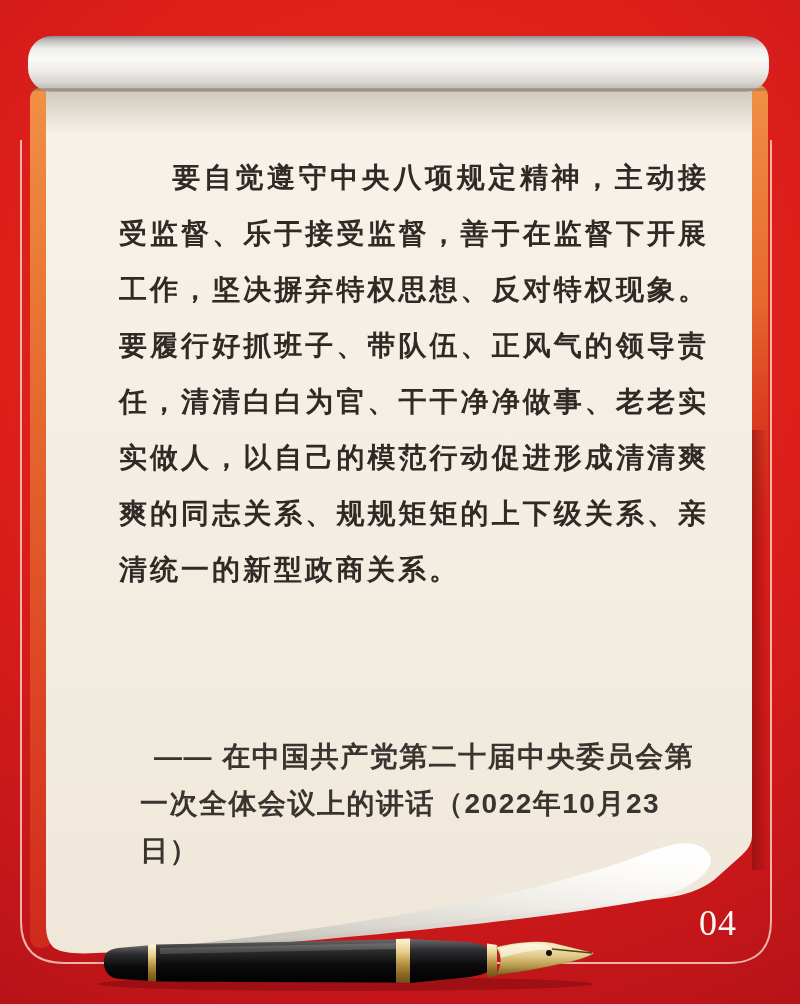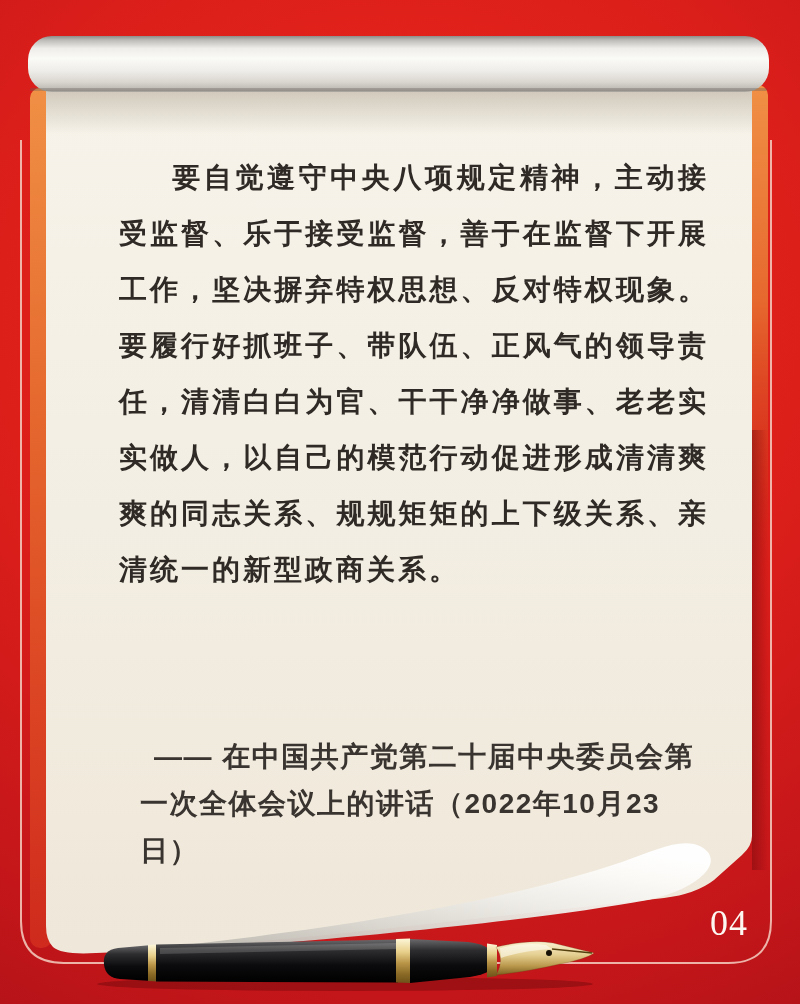--- a/index.html
+++ b/index.html
@@ -28,21 +28,21 @@
     font-weight:bold;color:var(--attribution-ink,#39342f);
     text-align:left;text-indent:0.5em;
     font-family:"Liberation Sans","DejaVu Sans",sans-serif;
     z-index:3;
   }
   .page-number{
     position:absolute;left:688px;top:903px;width:60px;
     font-size:36px;line-height:40px;letter-spacing:1px;
     color:var(--page-number-white,#fdf7f2);
     font-family:"Liberation Serif","DejaVu Serif",serif;
-    text-align:right;z-index:4;
+    text-align:center;z-index:4;
   }
 </style>
 </head>
 <body>
 
 <div class="scene">
 
   <svg class="scene-art" viewBox="0 0 800 1004" aria-hidden="true">
     <defs>
       <linearGradient id="rollGrad" x1="0" y1="0" x2="0" y2="1">

